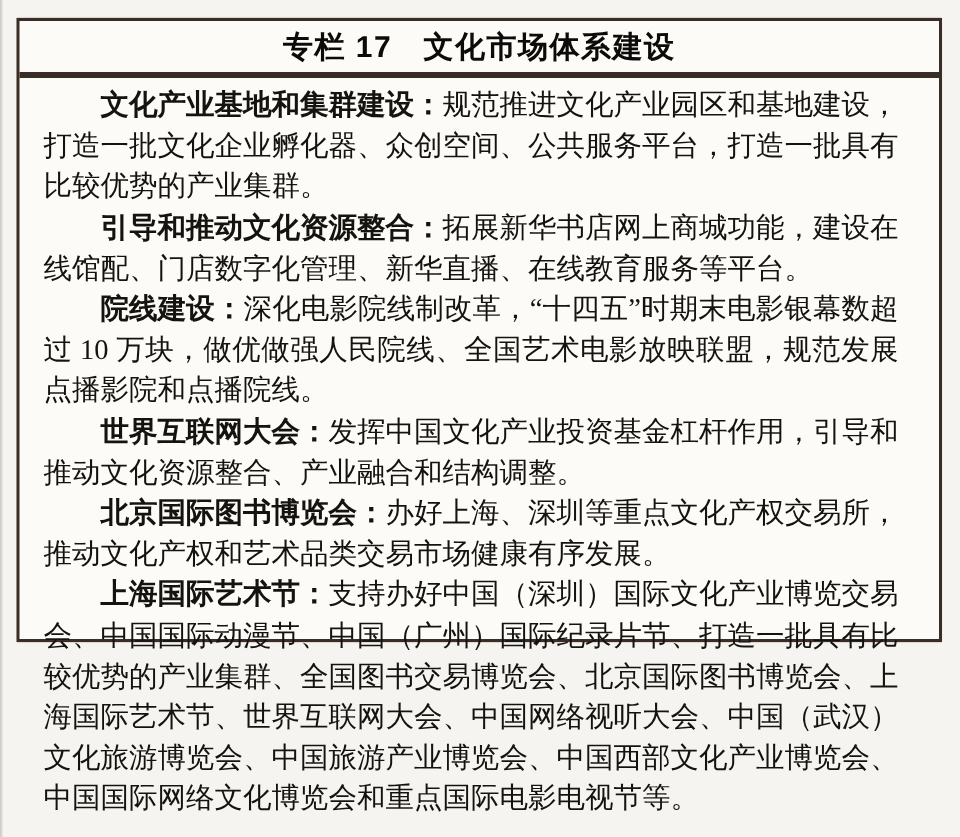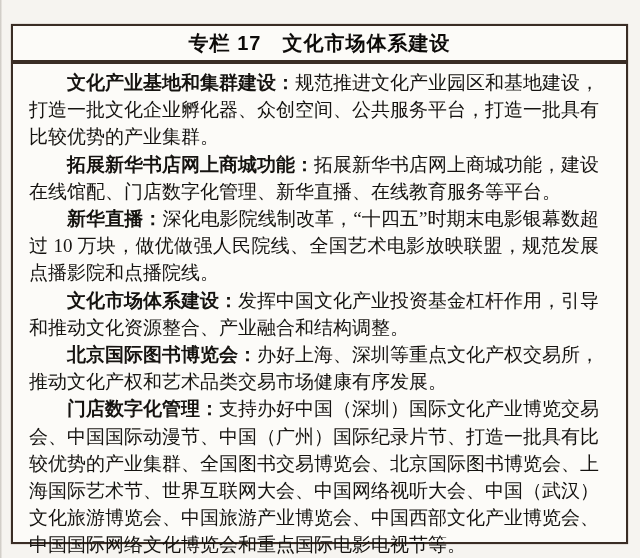--- a/index.html
+++ b/index.html
@@ -17,23 +17,23 @@
   }
   .scan-edge {
     position: absolute;
     left: 0; top: 0;
     width: 2px; height: 558px;
     background: linear-gradient(to right, #c9c5bf, #eeebe6);
   }
   .panel {
     position: absolute;
     left: 11px;
-    top: 24px;
+    top: 12px;
     width: 617px;
-    height: 520px;
+    height: 416px;
     box-sizing: border-box;
     border: 2px solid #3a2d25;
     background: #fcfbf8;
     box-shadow: 0 0 1px rgba(58,45,37,.6);
   }
   .panel-title {
     box-sizing: border-box;
     height: 38px;
     border-bottom: 4px solid #3a2d25;
     display: flex;
@@ -64,19 +64,19 @@
 </head>
 <body>
 
 <div class="scan-edge"></div>
 
 <div class="panel">
   <div class="panel-title">专栏 17　文化市场体系建设</div>
 
   <div class="panel-body">
     <p><span class="lead">文化产业基地和集群建设：</span><span>规范推进文化产业园区和基地建设，打造一批文化企业孵化器、众创空间、公共服务平台，打造一批具有比较优势的产业集群。</span></p>
-    <p><span class="lead">拓展新华书店网上商城功能：</span><span>拓展新华书店网上商城功能，建设在线馆配、门店数字化管理、新华直播、在线教育服务等平台。</span></p>
-    <p><span class="lead">新华直播：</span><span>深化电影院线制改革，“十四五”时期末电影银幕数超过 10 万块，做优做强人民院线、全国艺术电影放映联盟，规范发展点播影院和点播院线。</span></p>
-    <p><span class="lead">文化市场体系建设：</span><span>发挥中国文化产业投资基金杠杆作用，引导和推动文化资源整合、产业融合和结构调整。</span></p>
+    <p><span class="lead">引导和推动文化资源整合：</span><span>拓展新华书店网上商城功能，建设在线馆配、门店数字化管理、新华直播、在线教育服务等平台。</span></p>
+    <p><span class="lead">院线建设：</span><span>深化电影院线制改革，“十四五”时期末电影银幕数超过 10 万块，做优做强人民院线、全国艺术电影放映联盟，规范发展点播影院和点播院线。</span></p>
+    <p><span class="lead">世界互联网大会：</span><span>发挥中国文化产业投资基金杠杆作用，引导和推动文化资源整合、产业融合和结构调整。</span></p>
     <p><span class="lead">北京国际图书博览会：</span><span>办好上海、深圳等重点文化产权交易所，推动文化产权和艺术品类交易市场健康有序发展。</span></p>
-    <p><span class="lead">门店数字化管理：</span><span>支持办好中国（深圳）国际文化产业博览交易会、中国国际动漫节、中国（广州）国际纪录片节、打造一批具有比较优势的产业集群、全国图书交易博览会、北京国际图书博览会、上海国际艺术节、世界互联网大会、中国网络视听大会、中国（武汉）文化旅游博览会、中国旅游产业博览会、中国西部文化产业博览会、中国国际网络文化博览会和重点国际电影电视节等。</span></p>
+    <p><span class="lead">上海国际艺术节：</span><span>支持办好中国（深圳）国际文化产业博览交易会、中国国际动漫节、中国（广州）国际纪录片节、打造一批具有比较优势的产业集群、全国图书交易博览会、北京国际图书博览会、上海国际艺术节、世界互联网大会、中国网络视听大会、中国（武汉）文化旅游博览会、中国旅游产业博览会、中国西部文化产业博览会、中国国际网络文化博览会和重点国际电影电视节等。</span></p>
   </div>
 </div>
 
 </body></html>

